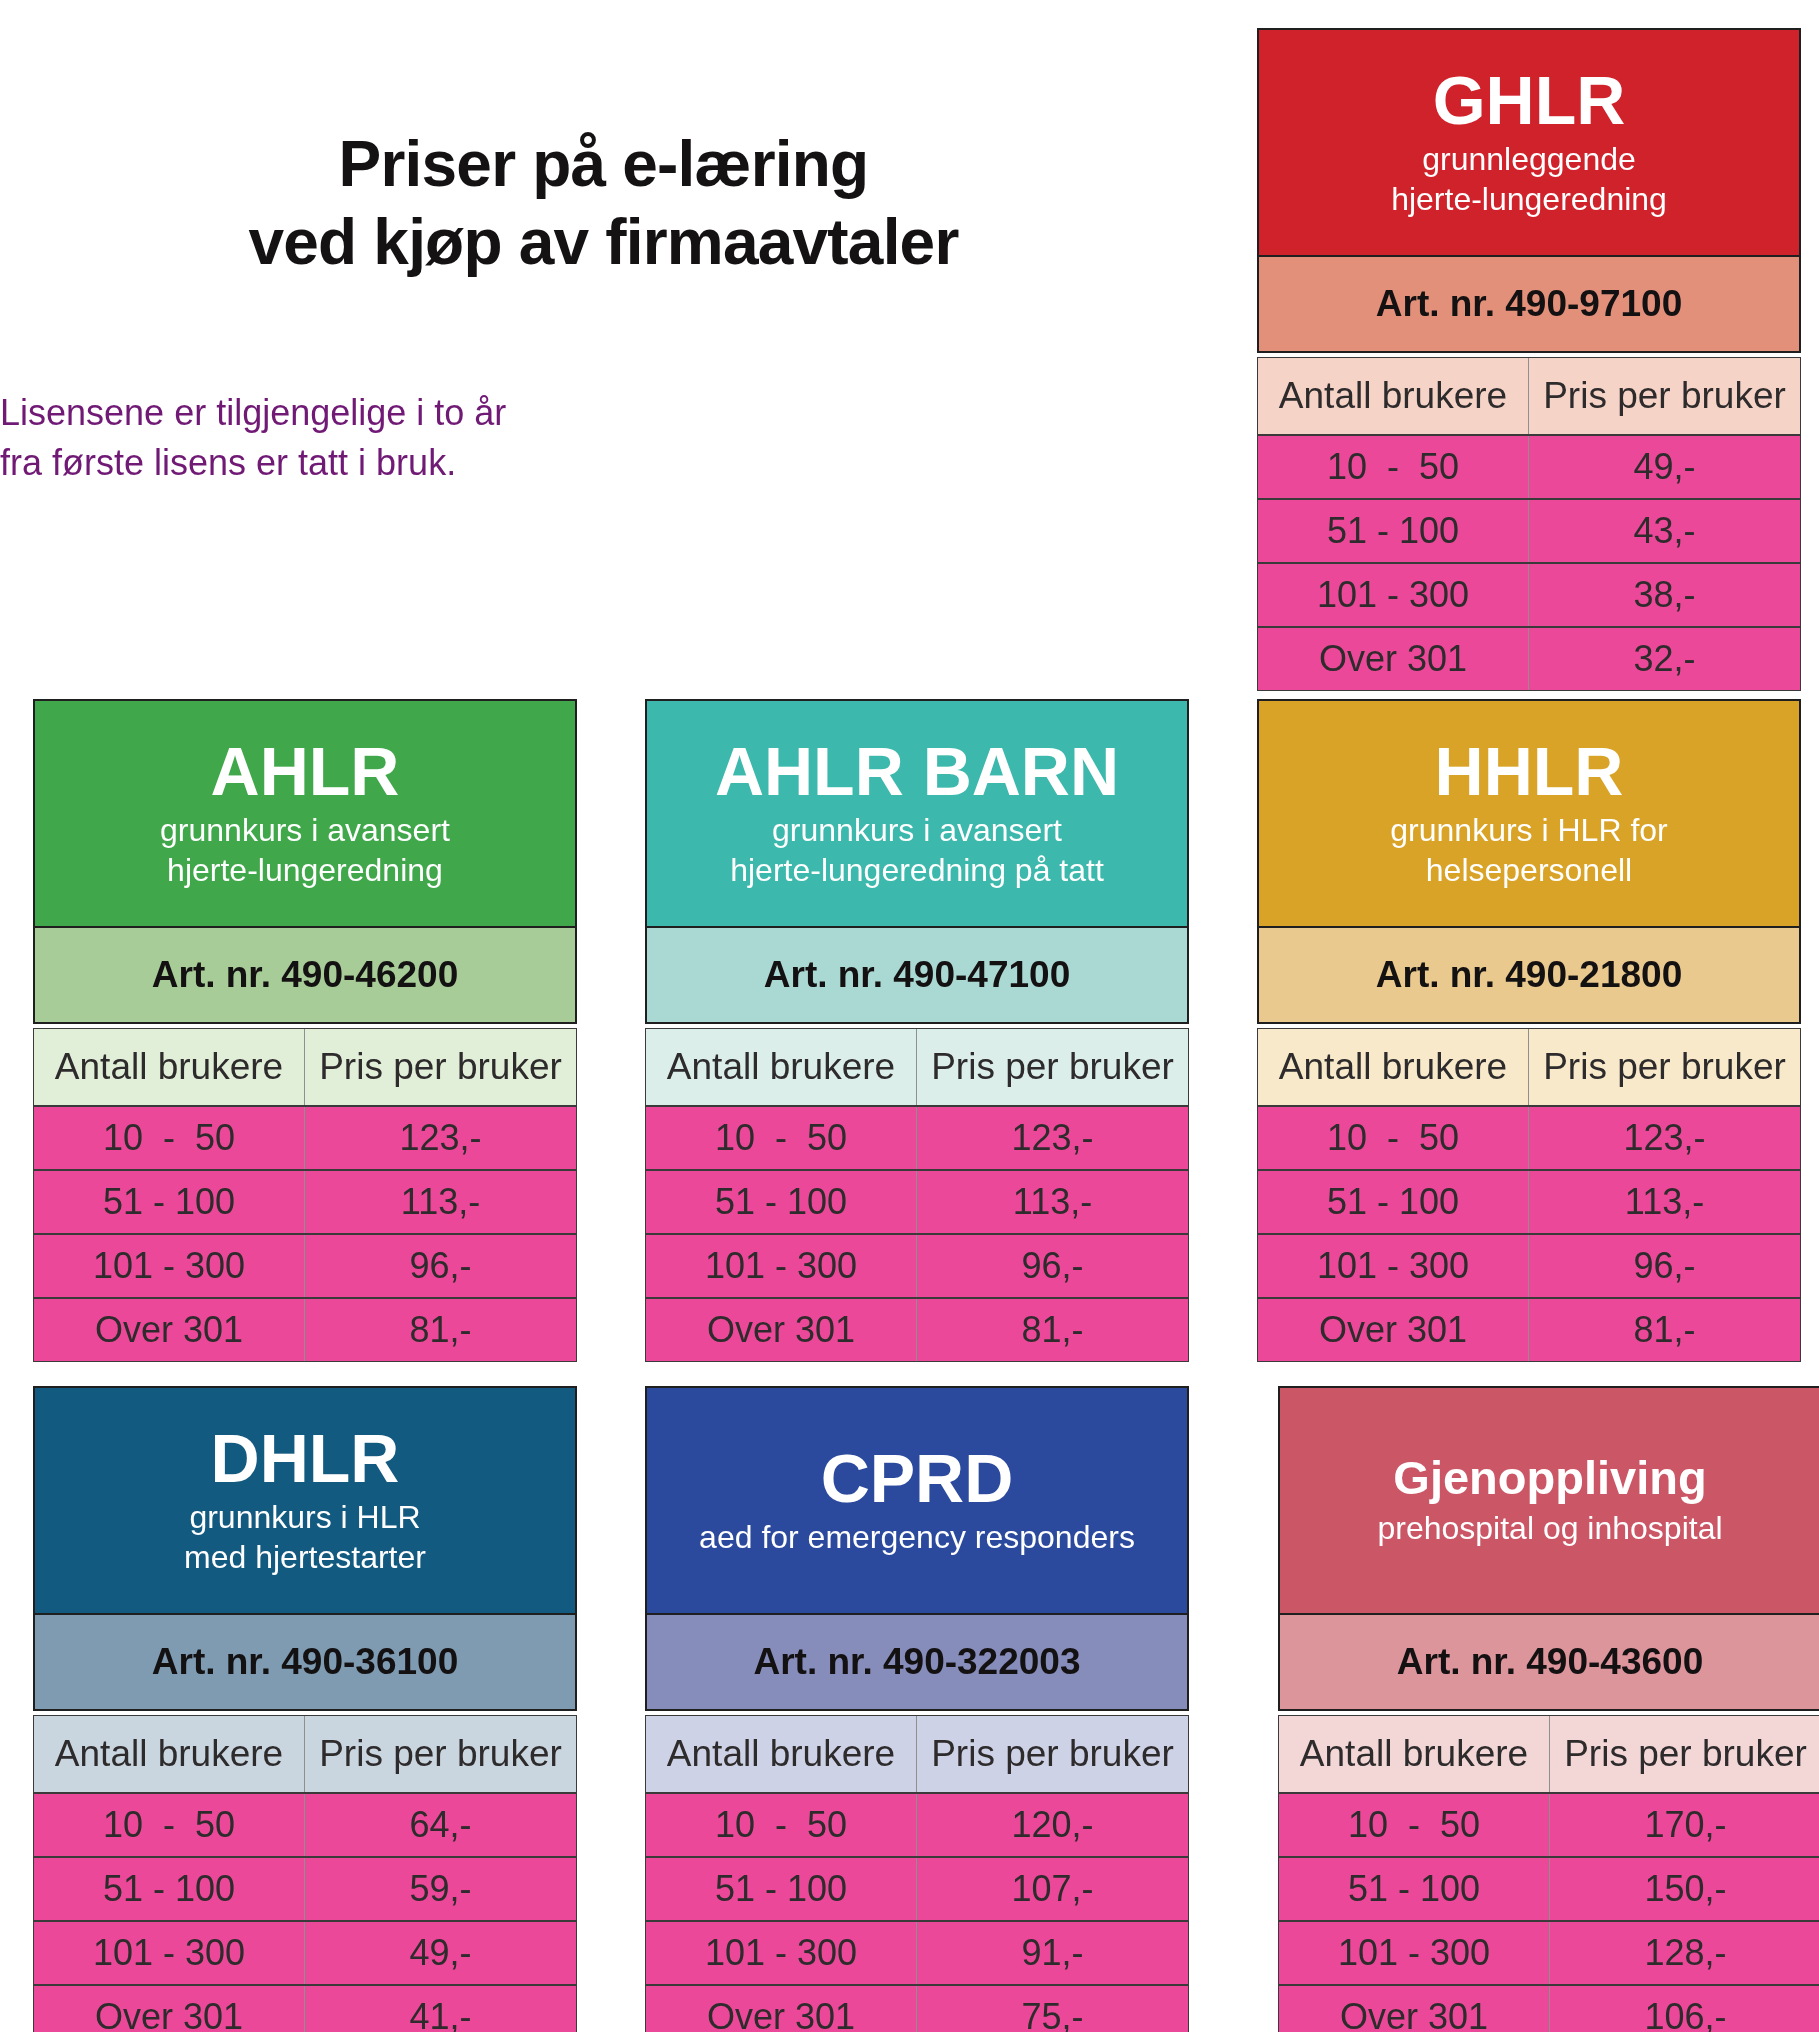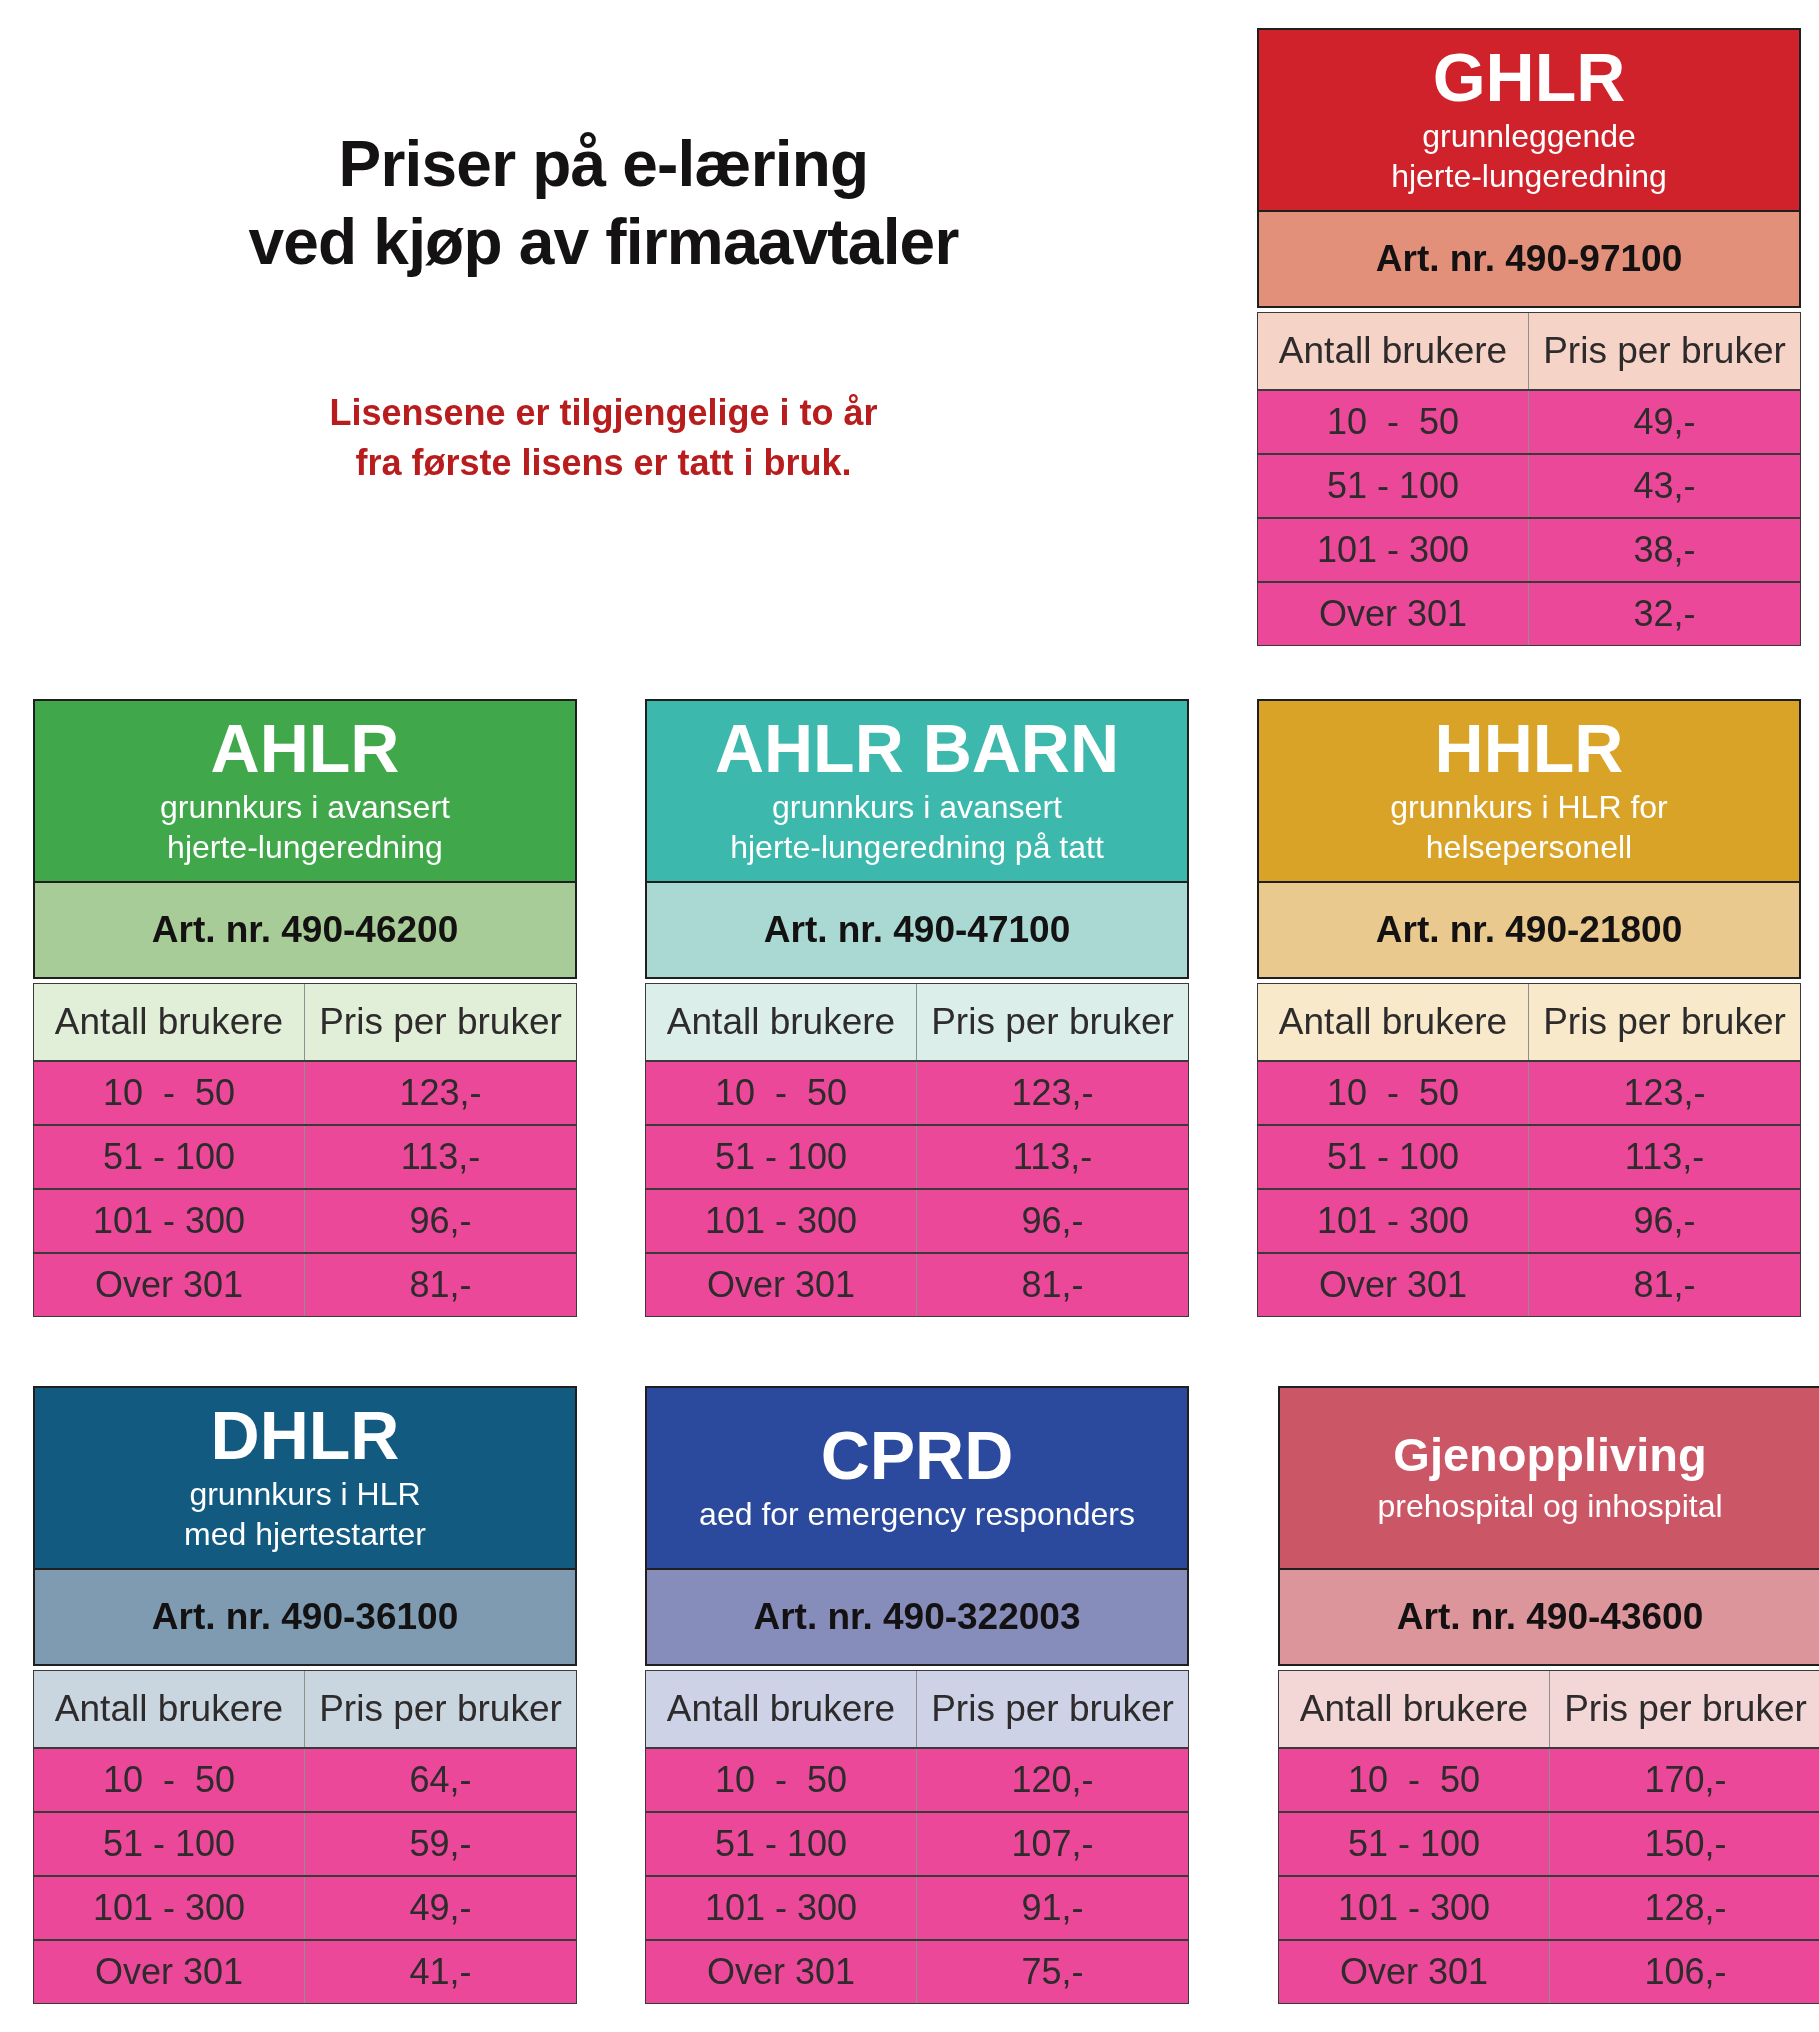--- a/index.html
+++ b/index.html
@@ -9,35 +9,35 @@
   }
   
   .page-title{
     position:absolute;left:0;top:125px;width:1207px;
     text-align:center;font-size:64px;font-weight:700;line-height:1.22;
     color:#151213;letter-spacing:-0.8px;
   }
   .page-title span{display:block;}
   .page-subtitle{
     position:absolute;left:0;top:388px;width:1207px;
-    text-align:center;font-size:36px;font-weight:700;line-height:1.4;color:#b91c1c;
+    text-align:left;font-size:36px;font-weight:400;line-height:1.4;color:#701a75;
   }
   .page-subtitle span{display:block;}
   
   .card{position:absolute;width:544px;}
   .pos-ghlr   {left:1257px;top:28px;}
   .pos-ahlr   {left:33px;  top:699px;}
   .pos-barn   {left:645px; top:699px;}
   .pos-hhlr   {left:1257px;top:699px;}
   .pos-dhlr   {left:33px;  top:1386px;}
   .pos-cprd   {left:645px; top:1386px;}
   .pos-nyfodte{left:1257px;top:1386px;padding-left:21px;}
 
   .card-header{
-    box-sizing:border-box;height:184px;border:2.4px solid #1f1f1f;
+    box-sizing:border-box;height:229px;border:2.4px solid #1f1f1f;
     background:var(--hdr,#888);color:var(--hdrtext,#fff);
     display:flex;flex-direction:column;align-items:center;justify-content:center;
     text-align:center;
   }
   .card-title{font-size:68px;font-weight:700;line-height:1.02;letter-spacing:0px;}
   .card-title span{display:block;}
   .card--two-line-title .card-title{font-size:47px;line-height:1.12;}
   .card-subtitle{font-size:32px;font-weight:400;line-height:1.24;margin-top:4.8px;}
   .card-subtitle span{display:block;}
 

